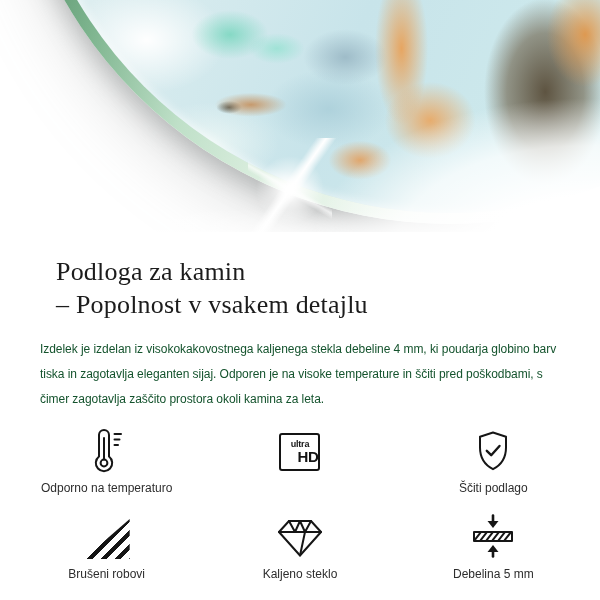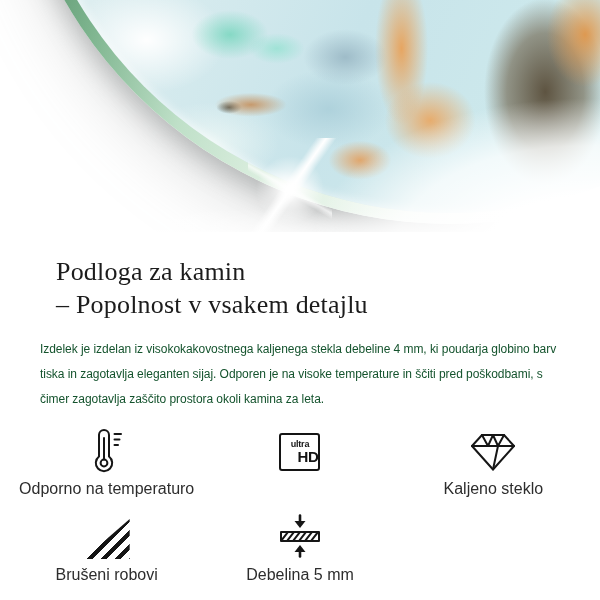--- a/index.html
+++ b/index.html
@@ -60,21 +60,21 @@
     color:#14532d;letter-spacing:-.05px;
   }
 
   
   .features{
     margin:13px 10px 0;display:grid;grid-template-columns:1fr 1fr 1fr;
     row-gap:15px;
   }
   .feature{display:flex;flex-direction:column;align-items:center;}
   .ficon{height:48px;display:flex;align-items:flex-end;justify-content:center;}
-  .flabel{margin-top:8px;font-size:16px;line-height:15px;color:#2d2d2d;text-align:center;}
+  .flabel{margin-top:8px;font-size:12px;line-height:15px;color:#2d2d2d;text-align:center;}
   svg.ic{display:block;}
   svg.ic *{stroke:#161616;stroke-width:2;fill:none;stroke-linecap:round;stroke-linejoin:round;}
   svg.ic .fill{fill:#161616;stroke:none;}
 
   .uhd-box{
     width:37px;height:34px;border:2px solid #141414;border-radius:3px;
     display:flex;flex-direction:column;align-items:center;justify-content:center;
     color:#141414;font-weight:700;margin-bottom:2px;
   }
   .uhd-top{font-size:9px;line-height:9px;letter-spacing:-.2px;}
@@ -122,38 +122,47 @@
 
   <div class="feature">
     <div class="ficon">
       <div class="uhd-box">
         <span class="uhd-top">ultra</span>
         <span class="uhd-bottom">HD</span>
       </div>
     </div>
   </div>
 
+  <div class="feature">
+    <div class="ficon">
+      <svg class="ic" width="40" height="44" viewBox="0 0 40 44">
+        <path d="M20 3.5 L33 7.8 V18.5 C33 29 27.5 36.3 20 40.2 C12.5 36.3 7 29 7 18.5 V7.8 Z"></path>
+        <path d="M13.8 21.8 L18.2 26.2 L26.5 17" style="stroke-width:2.4"></path>
+      </svg>
+    </div>
+    <div class="flabel">Ščiti podlago</div>
+  </div>
+
+  <div class="feature">
+    <div class="ficon">
+      <div class="stripes"></div>
+    </div>
+    <div class="flabel">Brušeni robovi</div>
+  </div>
 
   <div class="feature">
     <div class="ficon">
       <svg class="ic" width="48" height="41" viewBox="0 0 48 41">
         <path d="M13 3 H35 L45 14 L24 37.5 L3 14 Z"></path>
         <path d="M3 14 H45"></path>
         <path d="M13 3 L19 14 L24 3 L29 14 L35 3"></path>
         <path d="M29 14 L24 37.5"></path>
       </svg>
     </div>
     <div class="flabel">Kaljeno steklo</div>
-  </div>
-
-  <div class="feature">
-    <div class="ficon">
-      <div class="stripes"></div>
-    </div>
-    <div class="flabel">Brušeni robovi</div>
   </div>
 
   <div class="feature">
     <div class="ficon">
       <svg class="ic" width="46" height="46" viewBox="0 0 46 46">
         <defs>
           <clipPath id="barclip">
               <rect x="5" y="20" width="36" height="7"></rect>
             </clipPath>
         </defs>

